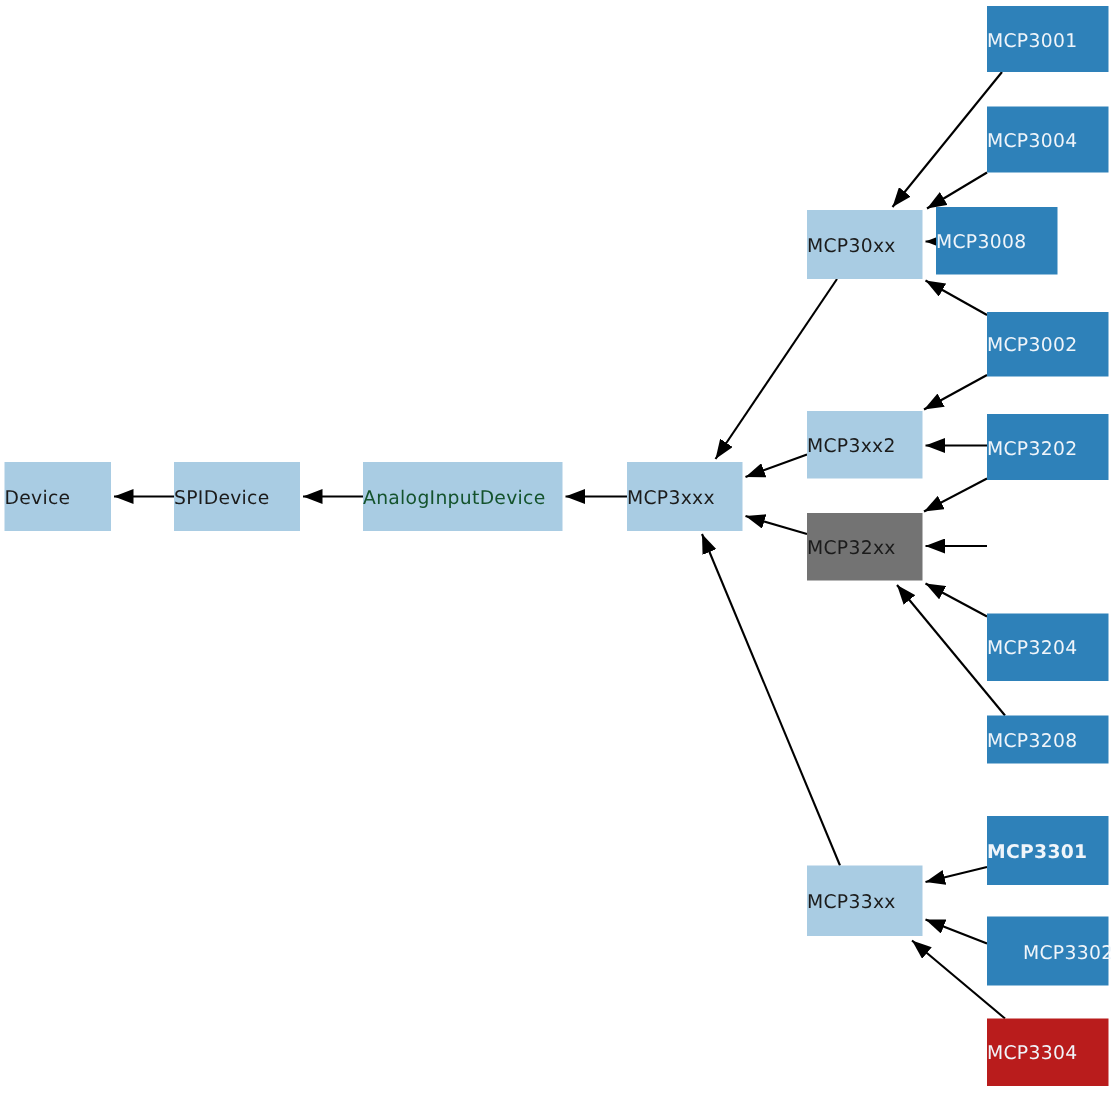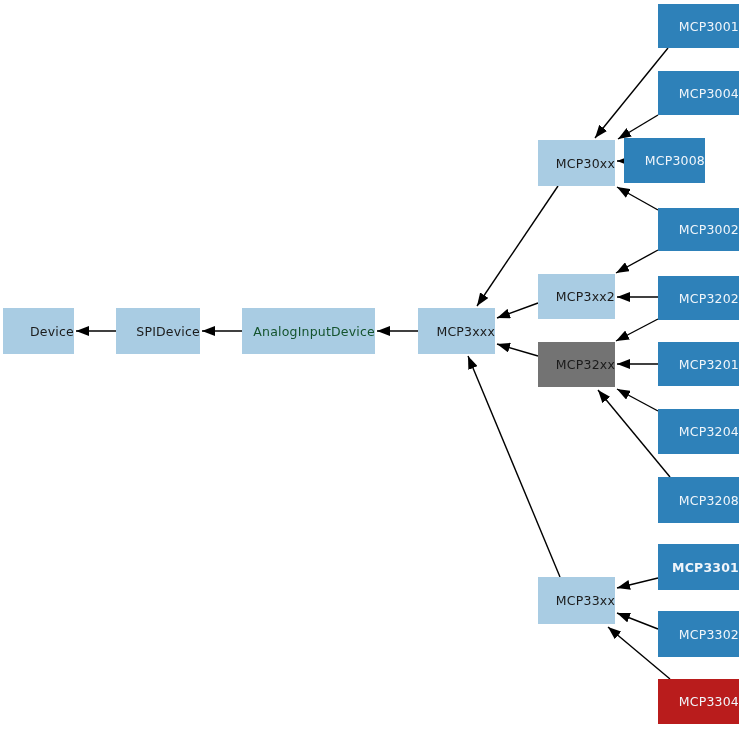--- a/index.html
+++ b/index.html
@@ -28,21 +28,21 @@
     top: 0;
     width: 100%;
     height: 100%;
     z-index: 2;
     pointer-events: none;
   }
   .node {
     position: absolute;
     display: flex;
     align-items: center;
-    justify-content: flex-end;
+    justify-content: flex-start;
     box-sizing: border-box;
     font-size: 12.5px;
     letter-spacing: 0.2px;
     cursor: pointer;
     pointer-events: auto;
     white-space: nowrap;
   }
 </style>
 </head>
 <body>
@@ -108,27 +108,24 @@
       </div>
       <div class="node leaf" style="left: 624px; top: 138px; width: 81px; height: 45px; background: rgb(46, 129, 185); color: rgb(240, 245, 250);">
         <span>MCP3008</span>
       </div>
       <div class="node leaf" style="left: 658px; top: 208px; width: 81px; height: 43px; background: rgb(46, 129, 185); color: rgb(240, 245, 250);">
         <span>MCP3002</span>
       </div>
       <div class="node leaf" style="left: 658px; top: 276px; width: 81px; height: 44px; background: rgb(46, 129, 185); color: rgb(240, 245, 250);">
         <span>MCP3202</span>
       </div>
-      <div class="node leaf" style="left: 658px; top: 342px; width: 81px; height: 44px; background: rgb(46, 129, 185); color: rgb(240, 245, 250);">
-        <span>MCP3201</span>
-      </div>
       <div class="node leaf" style="left: 658px; top: 409px; width: 81px; height: 45px; background: rgb(46, 129, 185); color: rgb(240, 245, 250);">
         <span>MCP3204</span>
       </div>
-      <div class="node leaf" style="left: 658px; top: 477px; width: 81px; height: 46px; background: rgb(46, 129, 185); color: rgb(240, 245, 250);">
+      <div class="node leaf" style="left: 658px; top: 477px; width: 81px; height: 32px; background: rgb(46, 129, 185); color: rgb(240, 245, 250);">
         <span>MCP3208</span>
       </div>
       <div class="node leaf" style="left: 658px; top: 544px; width: 81px; height: 46px; background: rgb(46, 129, 185); color: rgb(240, 245, 250); font-weight: bold;">
         <span>MCP3301</span>
       </div>
       <div class="node leaf" style="left: 658px; top: 611px; width: 81px; height: 46px; background: rgb(46, 129, 185); color: rgb(240, 245, 250); padding-left: 24px;">
         <span>MCP3302</span>
       </div>
       <div class="node leaf" style="left: 658px; top: 679px; width: 81px; height: 45px; background: #b91c1c; color: rgb(240, 245, 250);">
         <span>MCP3304</span>

